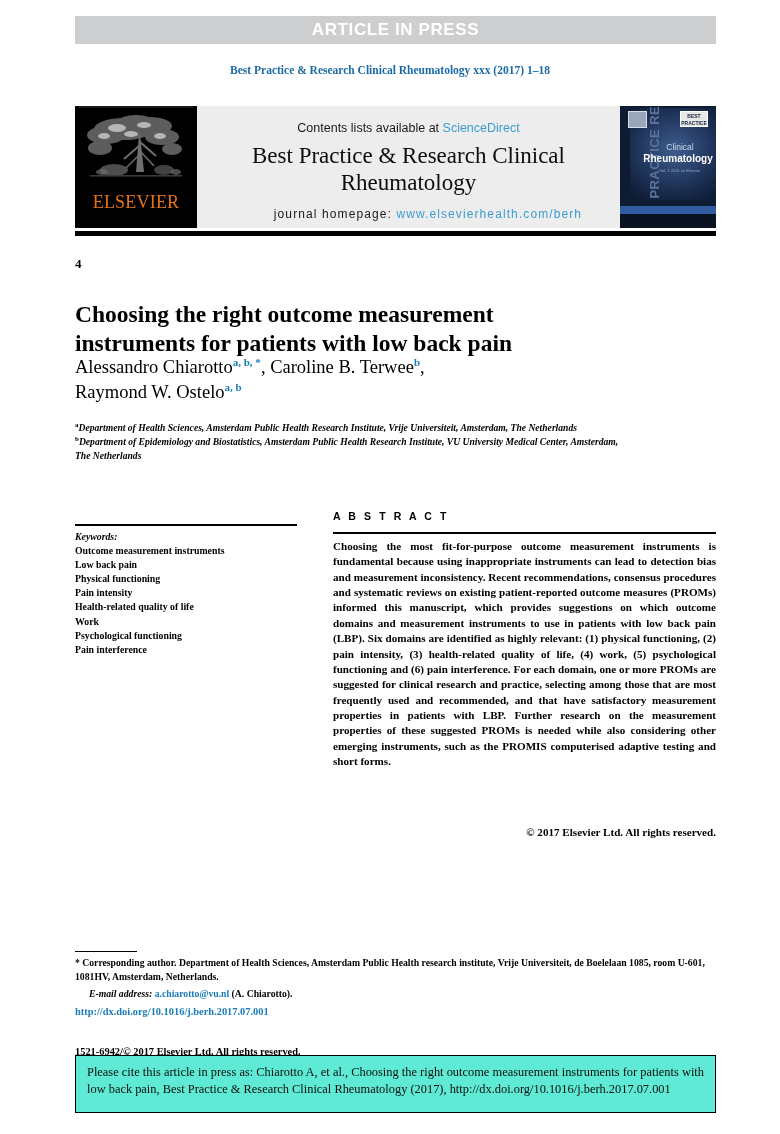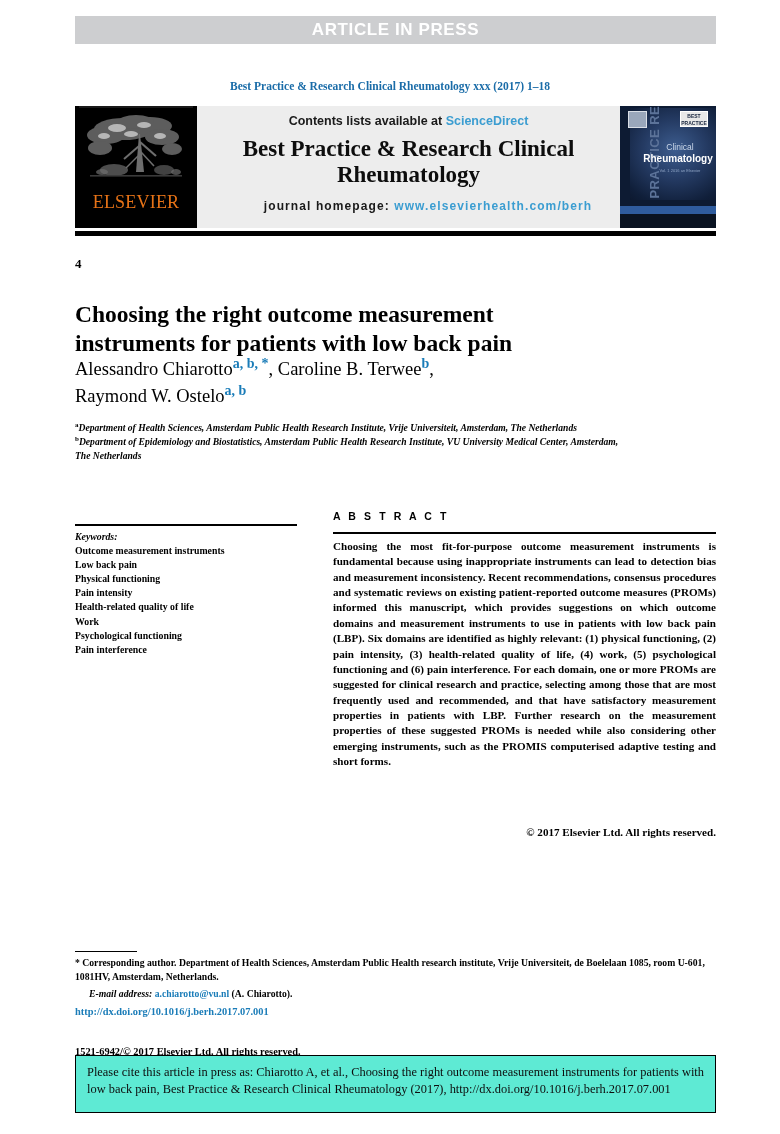--- a/index.html
+++ b/index.html
@@ -40,21 +40,21 @@
     font-weight: bold;
     font-size: 17px;
     letter-spacing: 0.6px;
     color: #ffffff;
   }
 
   
   .running-head {
     position: absolute;
     left: 0;
-    top: 80px;
+    top: 64px;
     width: 780px;
     text-align: center;
     font-family: "Liberation Serif", serif;
     font-weight: bold;
     font-size: 11.5px;
     color: #1a6ca8;
   }
 
   
   .masthead {
@@ -92,24 +92,23 @@
     line-height: 1;
     margin-top: 1px;
   }
 
   .masthead-center {
     flex: 1 1 auto;
     background: #ededed;
     display: flex;
     flex-direction: column;
     align-items: center;
-    justify-content: flex-start;
+    justify-content: center;
     padding-top: 8px;
     box-sizing: border-box;
-    font-weight: bold;
   }
   .contents-line {
     font-family: "Liberation Sans", sans-serif;
     font-size: 12.5px;
     color: #1a1a1a;
   }
   .contents-line .sd {
     color: #3b9dd1;
   }
   .journal-title {
@@ -264,21 +263,21 @@
   .authors {
     position: absolute;
     left: 75px;
     top: 355px;
     width: 580px;
     font-family: "Liberation Serif", serif;
     font-size: 18.5px;
     line-height: 1.33;
   }
   .authors sup {
-    font-size: 14px;
+    font-size: 11px;
     color: #1a7cb8;
     vertical-align: super;
     font-weight: bold;
     margin-top: 19px;
   }
 
   
   .affiliations {
     position: absolute;
     left: 75px;

